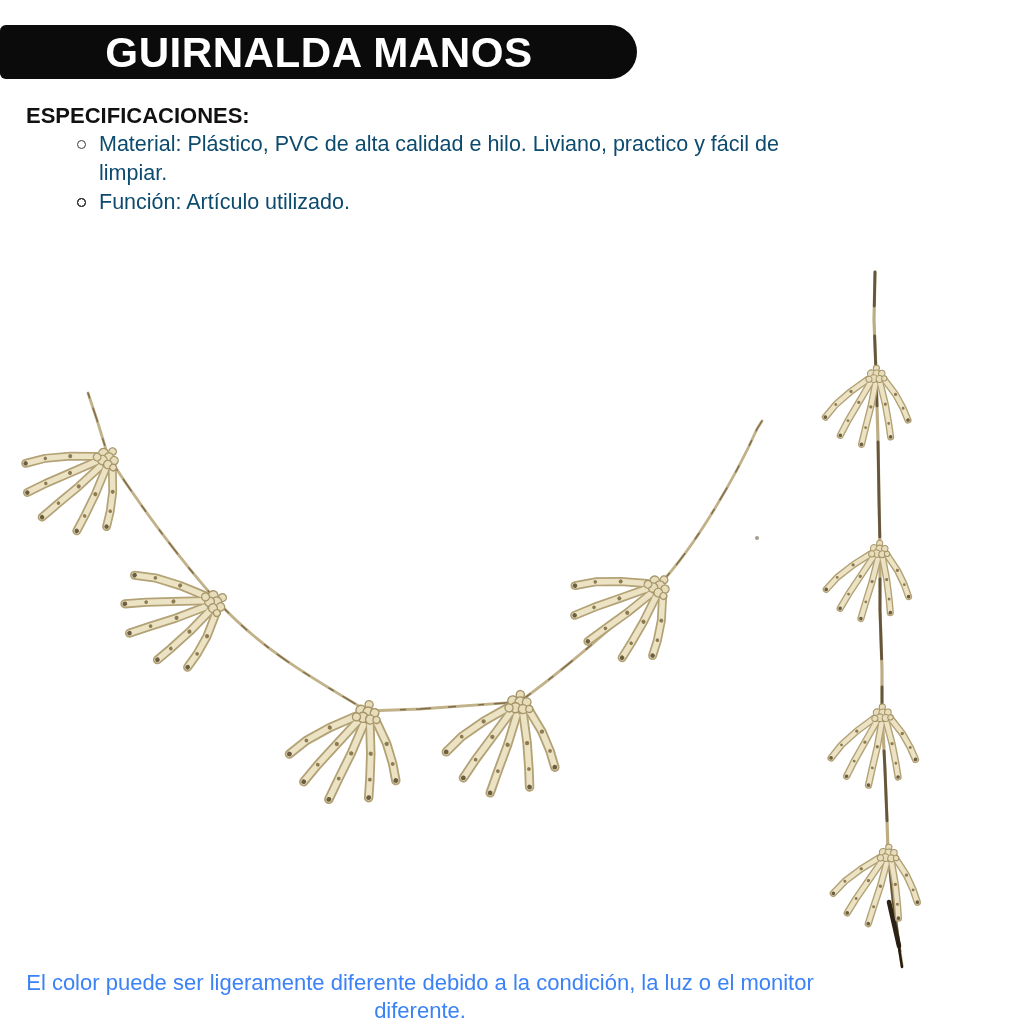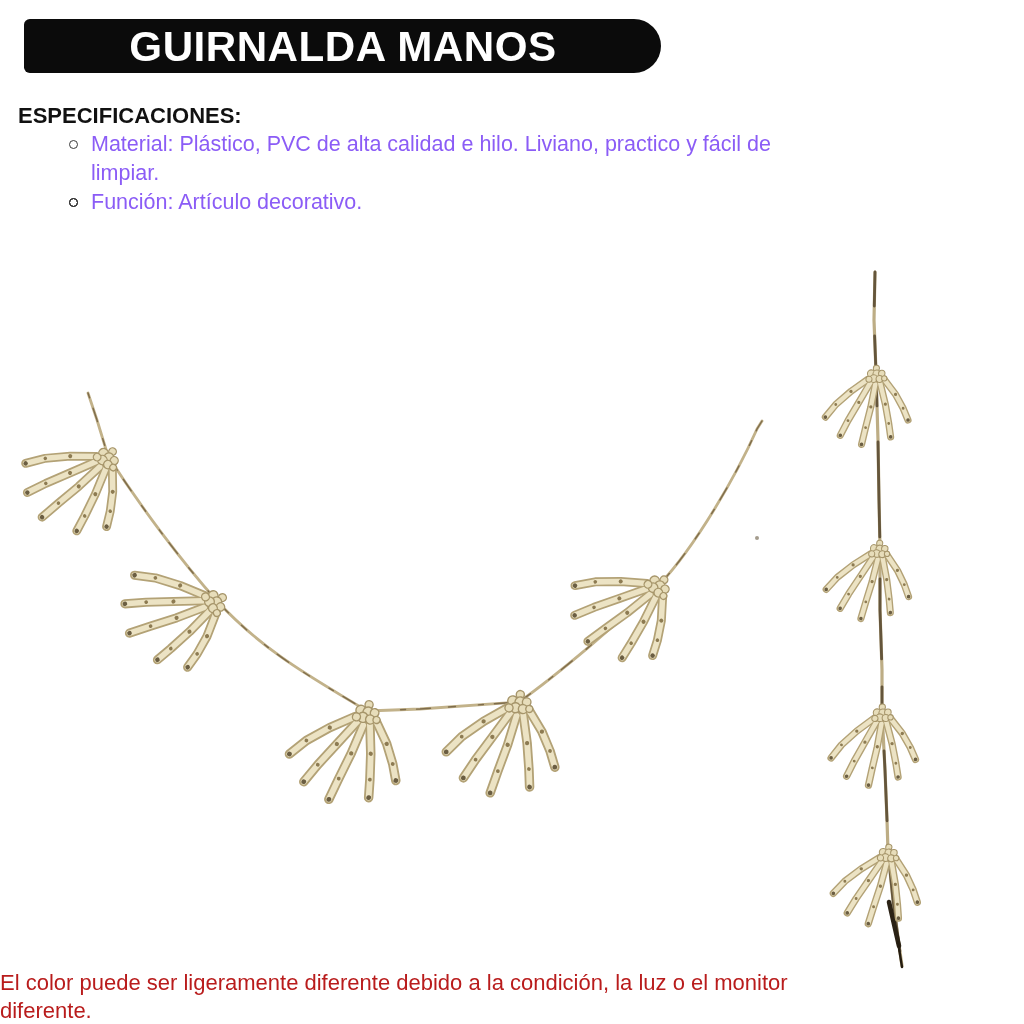--- a/index.html
+++ b/index.html
@@ -6,60 +6,60 @@
   body {
     width:1024px; height:1024px;
     background:#ffffff;
     font-family:"Liberation Sans", sans-serif;
     position:relative; overflow:hidden;
     color:#1f1f1f;
   }
 
   
   .banner {
-    position:absolute; left:0; top:19px;
+    position:absolute; left:0; top:25px;
     width:637px; height:54px;
     background:#0b0b0b;
     border-radius:6px 28px 28px 6px;
-    display:flex; align-items:center; justify-content:center;margin-left:24px;
+    display:flex; align-items:center; justify-content:center;
   }
   .banner .title {
     margin:0; color:#ffffff;
     font-size:43px; font-weight:bold;
     letter-spacing:0.5px; white-space:nowrap;
     transform:scaleX(0.98);
   }
 
   
-  .specs { position:absolute; left:18px; top:103px; width:812px; }
+  .specs { position:absolute; left:26px; top:103px; width:812px; }
   .specs .heading {
     margin:0; font-size:22px; line-height:25px;
     font-weight:bold; color:#111111;
   }
   .specs ul {
     margin:2px 0 0 0; padding:0 0 0 73px;
     list-style:none;
-    font-size:21.5px; line-height:29px; color:#8b5cf6;
+    font-size:21.5px; line-height:29px; color:#0c4a6e;
   }
   .specs li { position:relative; }
   .bullet-ring {
     position:absolute; left:-22px; top:10px;
     width:9px; height:9px; box-sizing:border-box;
     border:1.8px solid #3a3a3a; border-radius:50%;
     background:transparent;
   }
 
   
   .photo-layer { position:absolute; left:0; top:0; }
 
   
   .footer {
     position:absolute; left:0; top:969px; width:840px;
-    text-align:left;
-    font-size:22px; line-height:28px; color:#b91c1c;
+    text-align:center;
+    font-size:22px; line-height:28px; color:#3b82f6;
   }
 </style>
 </head>
 <body>
 
 <div class="banner">
   <h1 class="title">GUIRNALDA MANOS</h1>
 </div>
 
 <div class="specs">
@@ -70,21 +70,21 @@
       <span>Material: Plástico, PVC de alta calidad e hilo. Liviano, practico y fácil de limpiar.</span>
     </li>
     <li>
       <span class="bullet-ring"></span>
     </li>
     <li>
       <span class="bullet-ring"></span>
     </li>
     <li>
       <span class="bullet-ring"></span>
-      <span>Función: Artículo decorativo.</span>
+      <span>Función: Artículo utilizado.</span>
     </li>
   </ul>
 </div>
 
 <svg class="photo-layer" width="1024" height="1024" viewBox="0 0 1024 1024" aria-hidden="true">
   <defs>
     <g id="hand">
 
       <g fill="none" stroke="#b3a276" stroke-width="7.5" stroke-linecap="round" stroke-linejoin="round">
         <path d="M -8 6 L -25 20 L -40 35 L -50 49"></path>

